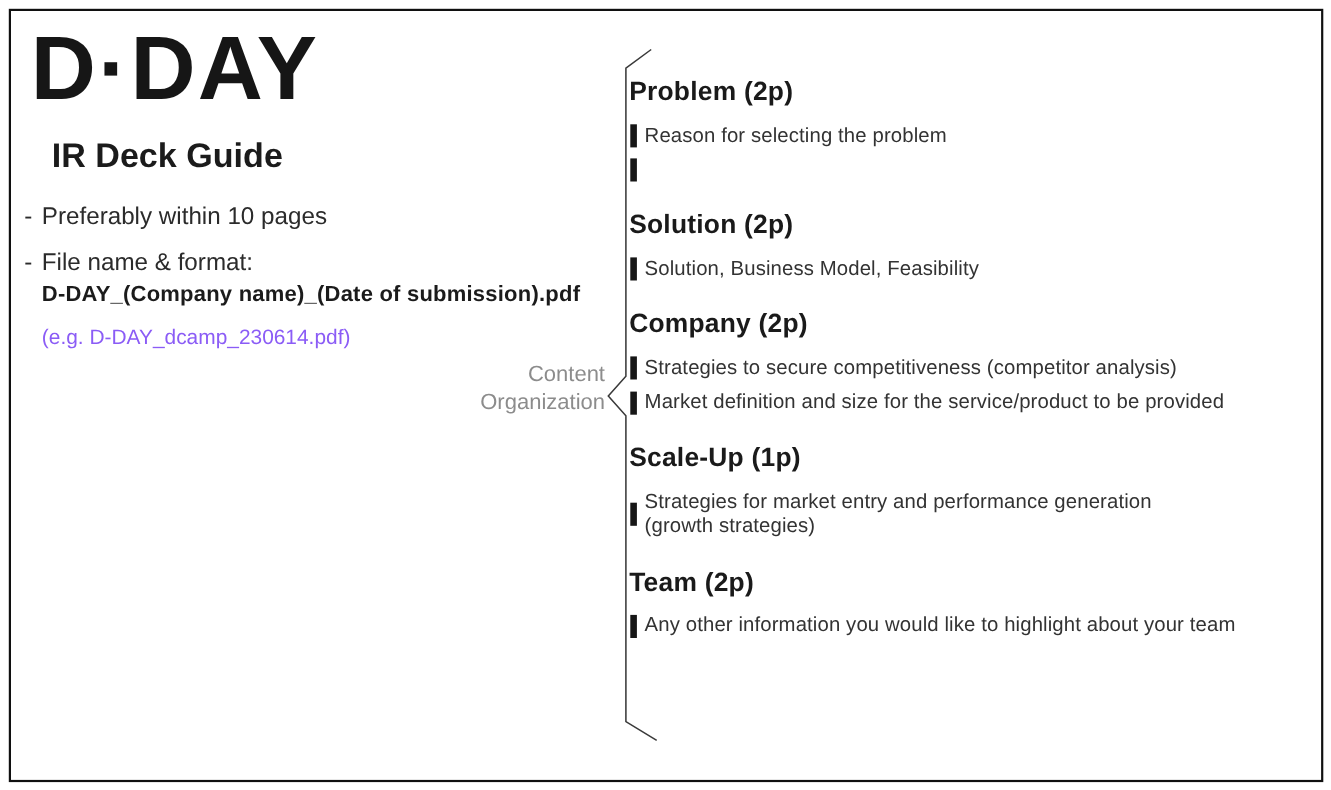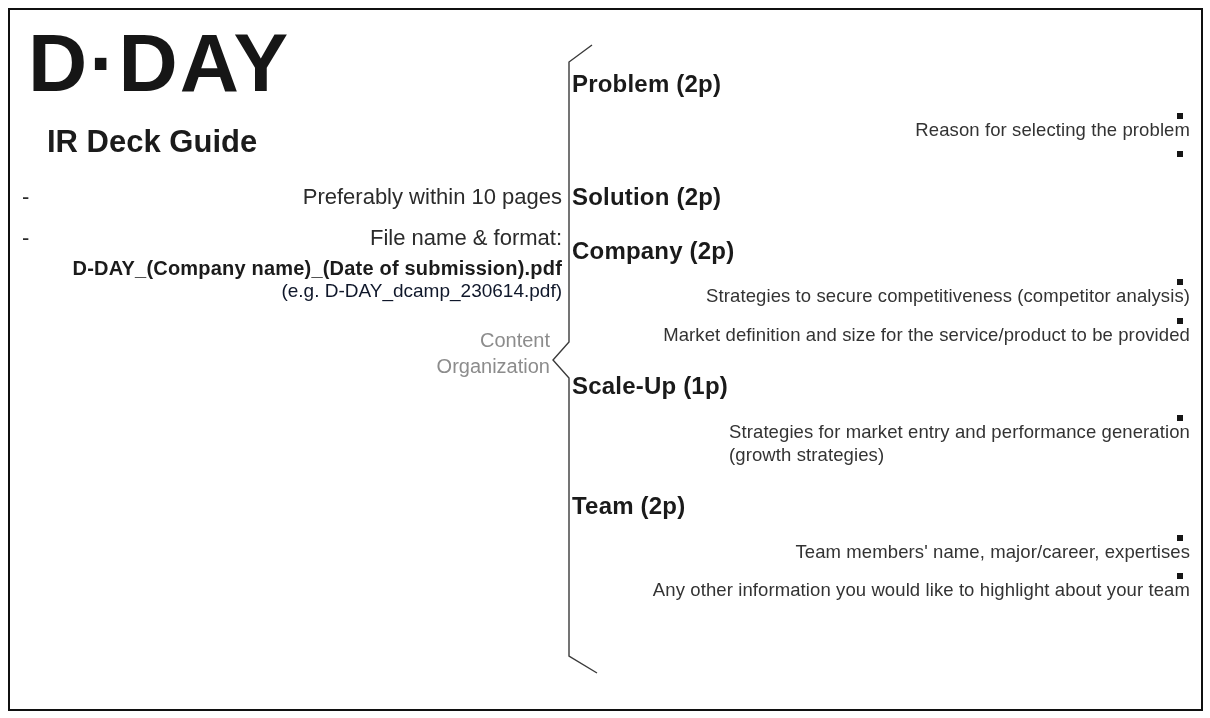--- a/index.html
+++ b/index.html
@@ -41,33 +41,32 @@
   }
   .notes {
     position: absolute;
     left: 22px; top: 184px;
     width: 540px;
     font-size: 22px;
     color: #2b2b2b;
   }
   .note { display: flex; margin-bottom: 15px; }
   .note-dash { width: 16px; flex: 0 0 16px; }
-  .note-body { flex: 1; text-align: right; }
+  .note-body { flex: 1; }
   .note-filename {
     font-size: 20px;
     font-weight: 700;
     color: #1b1b1b;
     margin-top: 6px;
     letter-spacing: 0.2px;
-    margin-left: 32px;
   }
   .note-example {
     font-size: 19px;
-    color: #0f172a;
-    margin-top: 0;
+    color: #8b5cf6;
+    margin-top: 17px;
   }
 
   
   .brace-svg {
     position: absolute;
     left: 0; top: 0;
     width: 1210px; height: 718px;
     pointer-events: none;
   }
   .brace-label {
@@ -91,24 +90,23 @@
   .section-title {
     margin: 0 0 14px 0;
     font-size: 24px;
     font-weight: 700;
     color: #1a1a1a;
     line-height: 1.15;
     letter-spacing: 0.2px;
   }
   .bullet-item {
     display: flex;
-    align-items: flex-end;
+    align-items: center;
     margin-bottom: 9px;
     line-height: 1.22;
-    flex-direction: column;
   }
   .bullet-bar {
     flex: 0 0 6px;
     width: 6px;
     height: 21px;
     margin: 1px 7px 0 1px;
     background: #161616;
   }
   .bullet-text {
     font-size: 18.5px;
@@ -161,20 +159,24 @@
   </div>
 
   <div class="bullet-item">
     <span class="bullet-bar"></span>
   </div>
 </section>
 
   <section class="section">
     <h2 class="section-title">Solution (2p)</h2>
 
+  <div class="bullet-item">
+    <span class="bullet-bar"></span>
+    <span class="bullet-text">Solution, Business Model, Feasibility</span>
+  </div>
 </section>
 
   <section class="section">
     <h2 class="section-title">Company (2p)</h2>
 
   <div class="bullet-item">
     <span class="bullet-bar"></span>
     <span class="bullet-text">Strategies to secure competitiveness (competitor analysis)</span>
   </div>
 
@@ -190,24 +192,20 @@
   <div class="bullet-item">
     <span class="bullet-bar"></span>
     <span class="bullet-text">Strategies for market entry and performance generation
 (growth strategies)</span>
   </div>
 </section>
 
   <section class="section">
     <h2 class="section-title">Team (2p)</h2>
 
-  <div class="bullet-item">
-    <span class="bullet-bar"></span>
-    <span class="bullet-text">Team members' name, major/career, expertises</span>
-  </div>
 
   <div class="bullet-item">
     <span class="bullet-bar"></span>
     <span class="bullet-text">Any other information you would like to highlight about your team</span>
   </div>
 </section>
 </div>
 
 </div>
 

